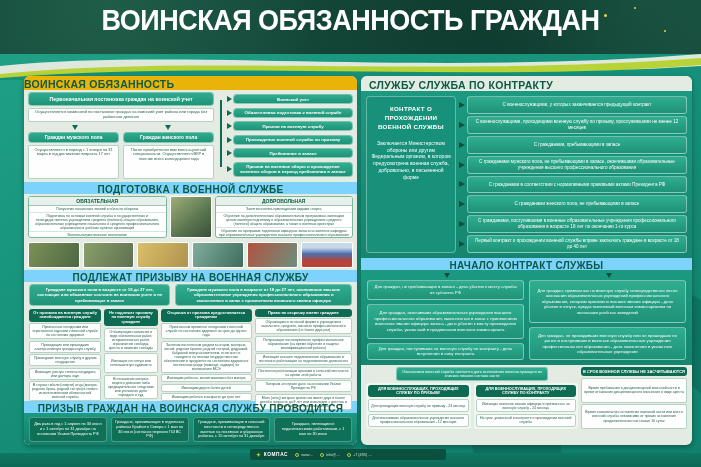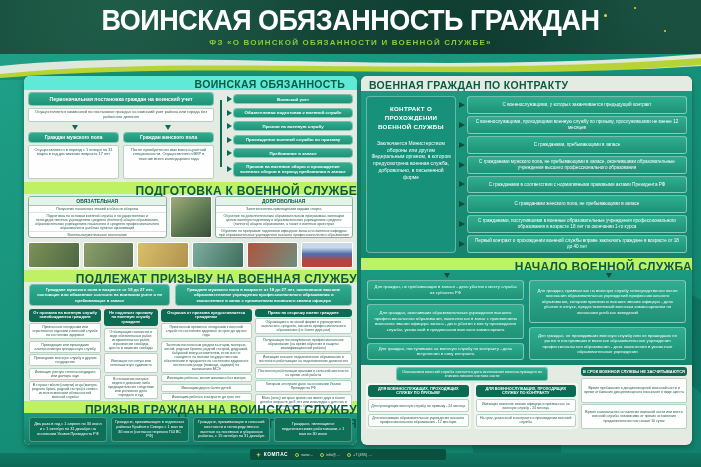--- a/index.html
+++ b/index.html
@@ -31,23 +31,23 @@
   .c1{right:-70px;bottom:-110px;width:300px;height:300px;background:#0d7260;}
   .c2{right:-20px;bottom:-60px;width:160px;height:160px;background:#11826d;}
   .c3{left:180px;bottom:-70px;width:220px;height:110px;border-radius:50% 50% 0 0;background:#12836e;}
   .bandbot{position:absolute;left:0;right:0;bottom:0;height:14px;background:linear-gradient(#0f7763,#0c6a57);z-index:1;}
 
   
   .panel{position:absolute;top:76px;height:369px;background:#e3ebe3;border-radius:6px;
          box-shadow:0 2px 5px rgba(0,20,15,.35);z-index:3;overflow:hidden;}
   .panel.left{left:24px;width:333px;}
   .panel.right{left:361px;width:331px;}
-  .hstrip{background:#bef264;color:#0b5a45;font-weight:bold;font-size:12px;text-align:right;
+  .hstrip{background:#7dd3fc;color:#0b5a45;font-weight:bold;font-size:10px;text-align:center;
           padding:2px 0 1px;letter-spacing:.3px;height:12px;}
-  .duty-h{height:14px;font-size:10.5px;text-align:right;padding-right:12px;background:#5eead4;}
+  .duty-h{height:14px;font-size:10.5px;text-align:left;padding-right:12px;background:#eab308;}
   .contract-h{height:15px;font-size:10.5px;text-align:left;padding-left:8px;background:#e3ebe3;padding-top:3px;}
 
   .gbox{background:linear-gradient(#30ad8e,#1f9277);color:#fff;border-radius:4px;
         border:1px solid rgba(255,255,255,.4);text-align:center;}
   .card{background:#fdfefd;border:1px solid #b6d2c3;border-radius:2px;color:#2b5e4f;text-align:center;}
   .dhead{background:#0d6b54;color:#fff;border-radius:3px;text-align:center;font-weight:bold;}
   .dkbox{background:#0e7056;color:#fff;border-radius:3px;text-align:center;border:1px solid rgba(255,255,255,.28);}
   .teal{background:linear-gradient(#1b9a81,#16856f);}
 
   
@@ -147,21 +147,20 @@
   .fitem{display:flex;align-items:center;gap:2px;color:#bfe3cc;font-size:3.8px;}
   .ficon{width:4px;height:4px;border:0.8px solid #a8cf3e;border-radius:50%;display:inline-block;}
 </style>
 </head>
 <body>
 
 <div>
 
   <div class="header">
     <div class="title">ВОИНСКАЯ ОБЯЗАННОСТЬ ГРАЖДАН</div>
-    <div class="subtitle">ФЗ «О ВОИНСКОЙ ОБЯЗАННОСТИ И ВОЕННОЙ СЛУЖБЕ»</div>
   </div>
   <span class="dot d1"></span>
   <span class="dot d2"></span>
   <span class="dot d3"></span>
   <span class="dot d4"></span>
 
   <svg class="wave" width="701" height="38" viewBox="0 0 701 38">
     <path d="M0,24 C180,6 420,34 701,12 L701,38 L0,38 Z" fill="#dfe8dc"></path>
     <path d="M0,32 C190,12 430,36 701,16 L701,23 C430,44 190,20 0,38 Z" fill="#b8d336"></path>
     <path d="M0,36 C220,18 460,40 701,24 L701,38 L0,38 Z" fill="#169079"></path>
@@ -296,21 +295,21 @@
     <div class="callup">
       <div class="dkbox">Два раза в год с 1 апреля по 30 июня и с 1 октября по 31 декабря на основании Указов Президента РФ</div>
       <div class="dkbox">Граждане, проживающие в отдельных районах Крайнего Севера с 1 мая по 30 июня (согласно перечню ГШ ВС РФ)</div>
       <div class="dkbox">Граждане, проживающие в сельской местности и непосредственно занятые на посевных и уборочных работах, с 15 октября по 31 декабря</div>
       <div class="dkbox">Граждане, являющиеся педагогическими работниками, с 1 мая по 30 июня</div>
     </div>
   </div>
 
   <div class="panel right">
 
-    <div class="hstrip contract-h">ВОЕННАЯ ГРАЖДАН ПО КОНТРАКТУ</div>
+    <div class="hstrip contract-h">СЛУЖБУ СЛУЖБА ПО КОНТРАКТУ</div>
 
     <div class="teal contract">
       <div class="sidebox">
         <div class="st">КОНТРАКТ О ПРОХОЖДЕНИИ ВОЕННОЙ СЛУЖБЫ</div>
         <div class="sn">Заключается Министерством обороны или другим Федеральным органом, в котором предусмотрена военная служба, добровольно, в письменной форме</div>
       </div>
       <div class="bars">
         <div class="bar-row">
             <span class="arr-right"></span>
             <div class="bar">С военнослужащими, у которых заканчивается предыдущий контракт</div>
@@ -339,21 +338,21 @@
             <span class="arr-right"></span>
             <div class="bar">С гражданами, поступившими в военные образовательные учреждения профессионального образования в возрасте 18 лет по окончании 1-го курса</div>
           </div>
         <div class="bar-row">
             <span class="arr-right"></span>
             <div class="bar">Первый контракт о прохождении военной службы вправе заключать граждане в возрасте от 18 до 40 лет</div>
           </div>
       </div>
     </div>
 
-    <div class="hstrip">НАЧАЛО ВОЕННОЙ СЛУЖБА</div>
+    <div class="hstrip">НАЧАЛО КОНТРАКТ СЛУЖБЫ</div>
 
     <div class="teal start">
       <span class="arr-down sa1"></span>
       <span class="arr-down sa2"></span>
       <div class="scol">
         <div class="sbox s1">Для граждан, не пребывающих в запасе - день убытия к месту службы из субъекта РФ</div>
         <div class="sbox s2">Для граждан, окончивших образовательные учреждения высшего профессионального образования, зачисленных в запас с присвоением воинского звания офицера запаса - день убытия к месту прохождения службы, указанный в предписании военного комиссариата</div>
         <div class="sbox s3">Для граждан, поступивших на военную службу по контракту - день вступления в силу контракта</div>
       </div>
       <div class="scol">

